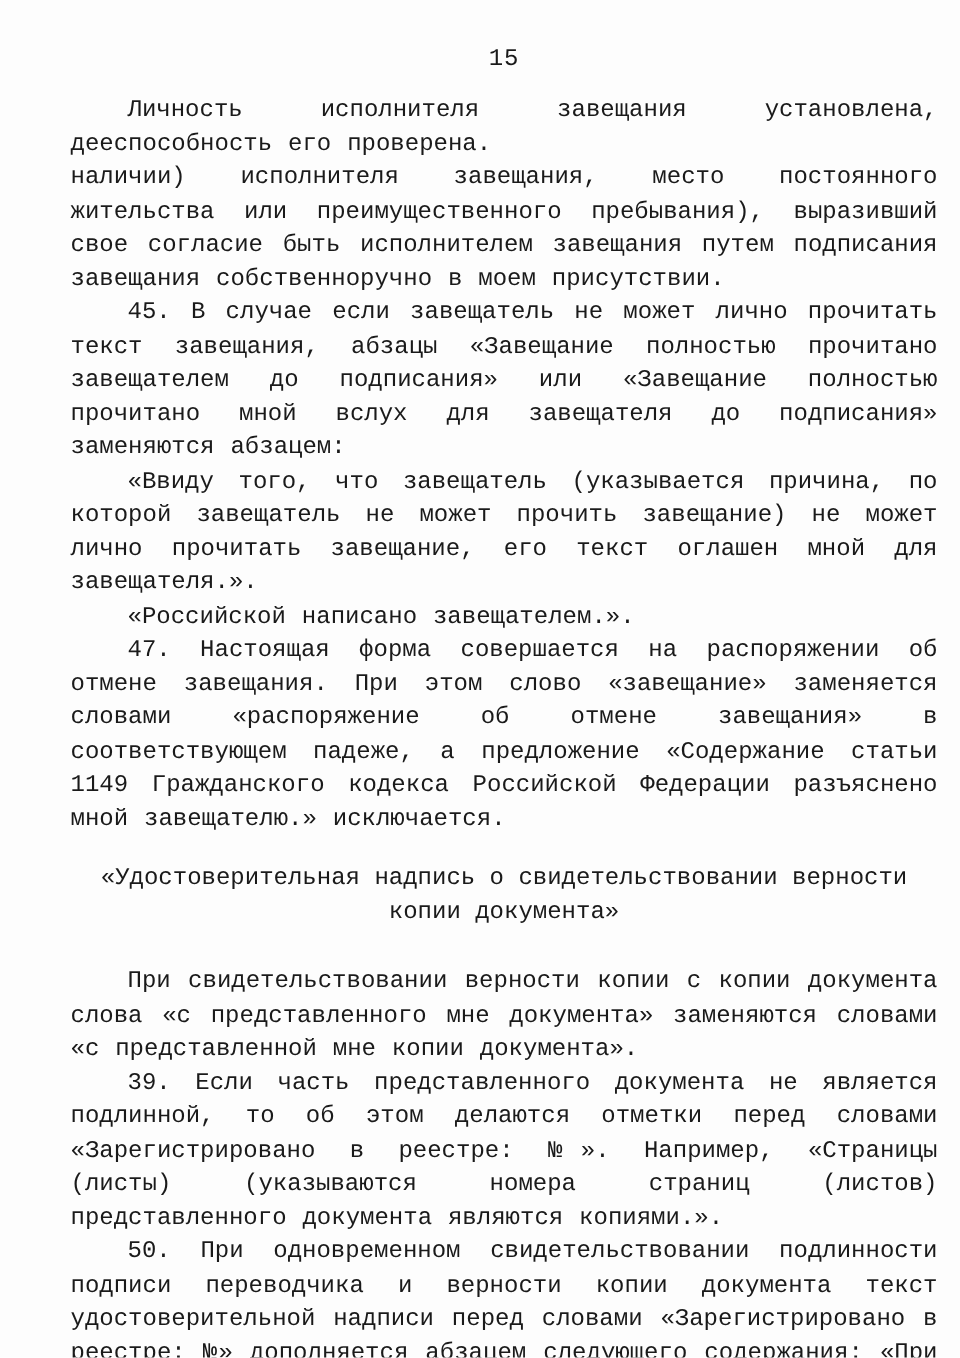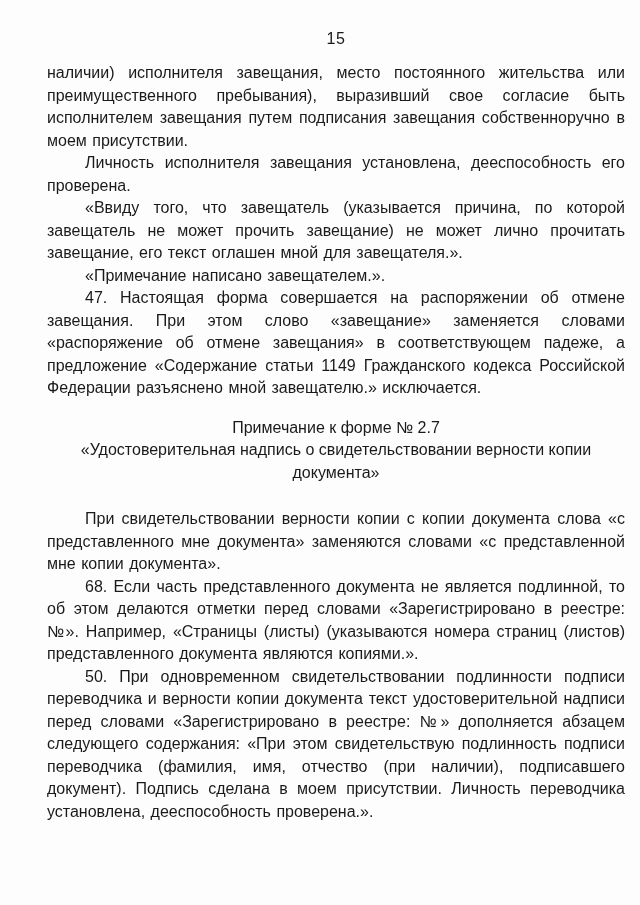--- a/index.html
+++ b/index.html
@@ -11,21 +11,21 @@
     width: 640px;
     height: 905px;
     overflow: hidden;
   }
   .page {
     box-sizing: border-box;
     width: 640px;
     height: 905px;
     background: #fdfdfd;
     padding: 30px 15px 0 47px;
-    font-family: Liberation Sans, sans-serif;
+    font-family: Liberation Mono, monospace;
     color: #1a1a1a;
   }
   .page-number {
     text-align: center;
     font-size: 16px;
     line-height: 18px;
     margin: 0 0 14px 0;
     letter-spacing: 0.5px;
   }
   .text-block {
@@ -52,39 +52,39 @@
 </style>
 </head>
 <body>
 
 <div class="page">
 
   <div class="page-number">15</div>
 
   <div class="text-block">
 
+    <p class="para">Личность исполнителя завещания установлена, дееспособность его проверена.</p>
+
     <p class="para no-indent">наличии) исполнителя завещания, место постоянного жительства или преимущественного пребывания), выразивший свое согласие быть исполнителем завещания путем подписания завещания собственноручно в моем присутствии.</p>
 
-    <p class="para">Личность исполнителя завещания установлена, дееспособность его проверена.</p>
 
-
+    <p class="para">45. В случае если завещатель не может лично прочитать текст завещания, абзацы «Завещание полностью прочитано завещателем до подписания» или «Завещание полностью прочитано мной вслух для завещателя до подписания» заменяются абзацем:</p>
 
     <p class="para">«Ввиду того, что завещатель (указывается причина, по которой завещатель не может прочить завещание) не может лично прочитать завещание, его текст оглашен мной для завещателя.».</p>
 
 
-    <p class="para">«Примечание написано завещателем.».</p>
+    <p class="para">«Российской написано завещателем.».</p>
 
     <p class="para">47. Настоящая форма совершается на распоряжении об отмене завещания. При этом слово «завещание» заменяется словами «распоряжение об отмене завещания» в соответствующем падеже, а предложение «Содержание статьи 1149 Гражданского кодекса Российской Федерации разъяснено мной завещателю.» исключается.</p>
 
     <div class="note-heading">
-      <div>Примечание к форме № 2.7</div>
       <div>«Удостоверительная надпись о свидетельствовании верности копии документа»</div>
     </div>
 
 
     <p class="para">При свидетельствовании верности копии с копии документа слова «с представленного мне документа» заменяются словами «с представленной мне копии документа».</p>
 
-    <p class="para">68. Если часть представленного документа не является подлинной, то об этом делаются отметки перед словами «Зарегистрировано в реестре: №». Например, «Страницы (листы) (указываются номера страниц (листов) представленного документа являются копиями.».</p>
+    <p class="para">39. Если часть представленного документа не является подлинной, то об этом делаются отметки перед словами «Зарегистрировано в реестре: №». Например, «Страницы (листы) (указываются номера страниц (листов) представленного документа являются копиями.».</p>
 
     <p class="para">50. При одновременном свидетельствовании подлинности подписи переводчика и верности копии документа текст удостоверительной надписи перед словами «Зарегистрировано в реестре: №» дополняется абзацем следующего содержания: «При этом свидетельствую подлинность подписи переводчика (фамилия, имя, отчество (при наличии), подписавшего документ). Подпись сделана в моем присутствии. Личность переводчика установлена, дееспособность проверена.».</p>
 
   </div>
 </div>
 
 </body></html>

